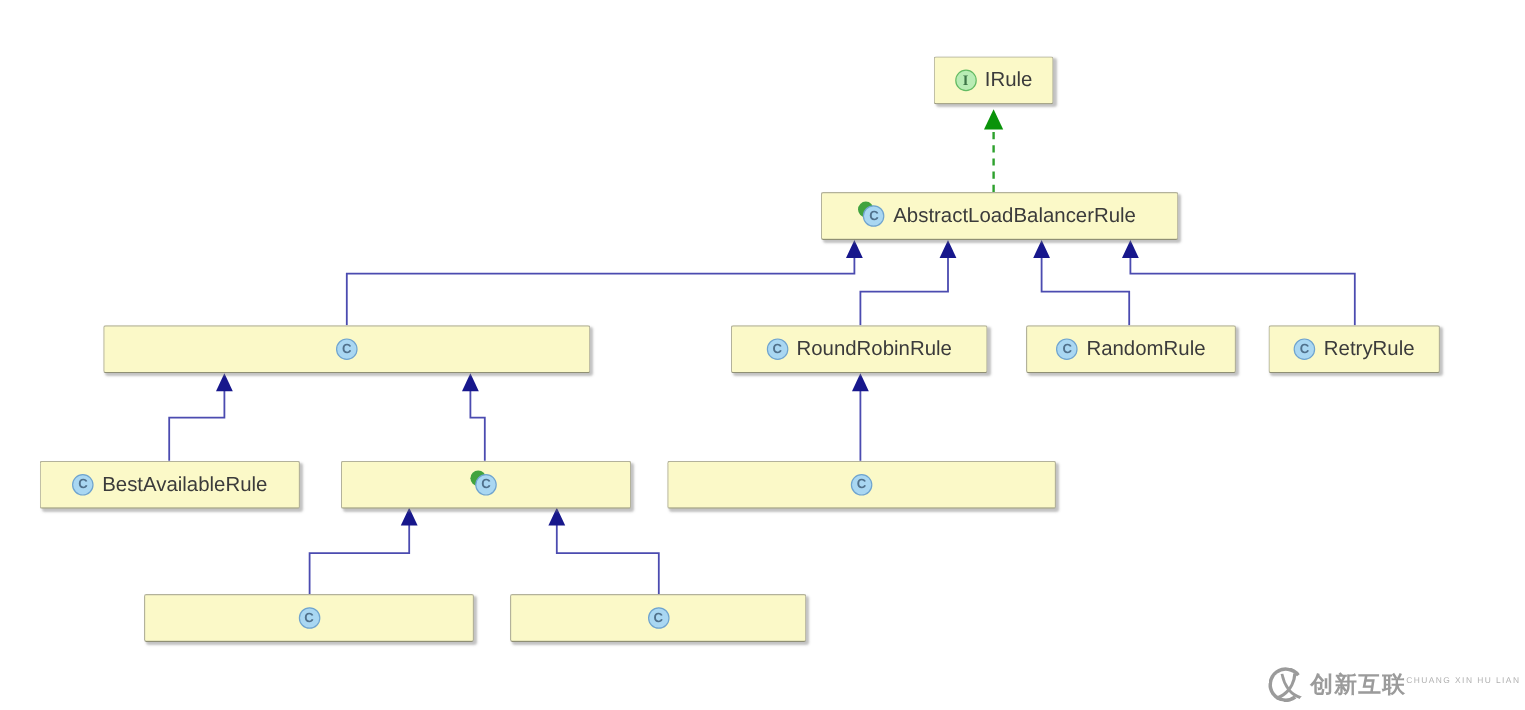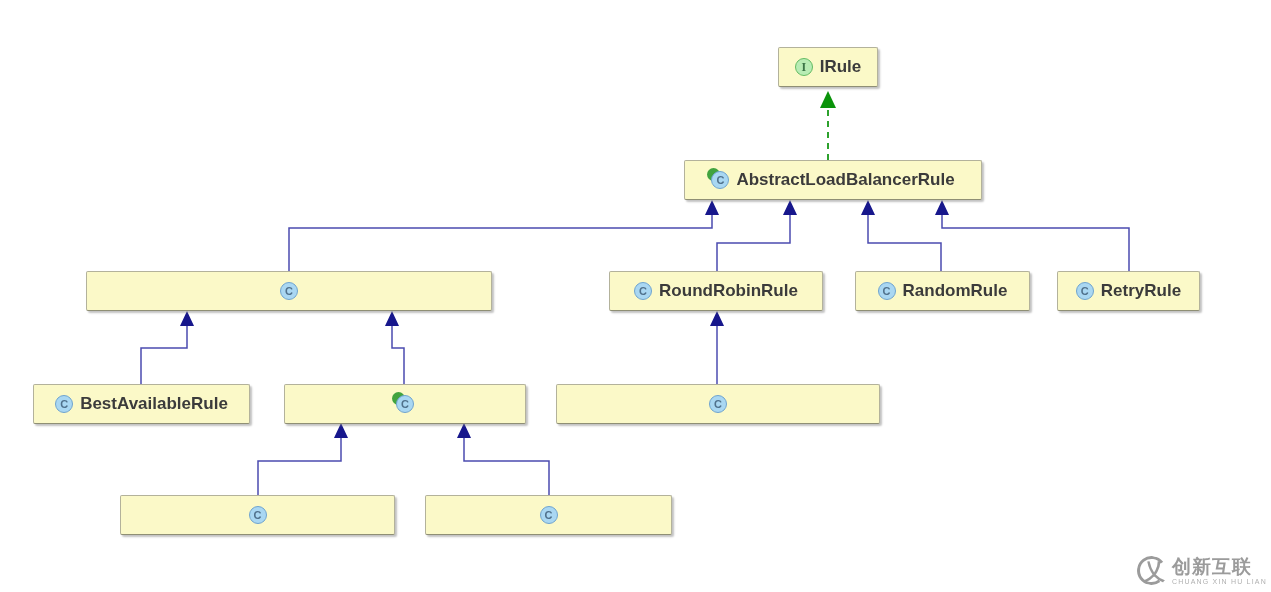--- a/index.html
+++ b/index.html
@@ -14,21 +14,21 @@
     border:1px solid var(--node-border);
     border-bottom-color:#8f8f75;
     border-radius:2px;
     box-shadow:2px 2px 2px rgba(120,120,120,0.45);
     box-sizing:border-box;
     white-space:nowrap;
     z-index:1;
     cursor:default;
   }
   .node .label{
-    font-size:17px;font-weight:700;color:#3b3b3b;letter-spacing:0px;
+    font-size:17px;font-weight:400;color:#3b3b3b;letter-spacing:0px;
   }
   .icon{position:relative;width:18px;height:18px;flex:none;}
   .icon .marker{
     position:absolute;left:-4px;top:-3px;width:13px;height:13px;border-radius:50%;
     background:var(--abstract-marker);
   }
   .icon .circle{
     position:absolute;left:0;top:0;width:100%;height:100%;border-radius:50%;
     display:flex;align-items:center;justify-content:center;
     box-sizing:border-box;
@@ -48,21 +48,21 @@
   .wm-logo{position:relative;width:30px;height:30px;flex:none;}
   .wm-ring{
     position:absolute;left:0;top:0;width:23px;height:23px;border-radius:50%;
     border:3.5px solid var(--watermark-gray);border-right-color:transparent;
     transform:rotate(8deg);
   }
   .wm-x{
     position:absolute;left:6px;top:1px;font-size:22px;font-weight:800;
     color:var(--watermark-gray);font-family:"Liberation Sans",sans-serif;
   }
-  .wm-text{display:flex;flex-direction:column;line-height:1;}
+  .wm-text{display:flex;flex-direction:row;line-height:1;text-align:right;}
   .wm-cn{font-size:19px;font-weight:bold;letter-spacing:1px;}
   .wm-en{font-size:7px;letter-spacing:1.2px;color:#b0b0b0;margin-top:2px;}
 </style>
 </head>
 <body>
 
 <div id="stage" style="width: 1271px; height: 592px;">
   <svg id="edge-layer" width="1271" height="592">
       <polyline points="828,160 828,108" fill="none" stroke="#2da12d" stroke-width="2" stroke-dasharray="6 5"></polyline>
       <polygon points="828,91 820,108 836,108" fill="#0a930a"></polygon>

